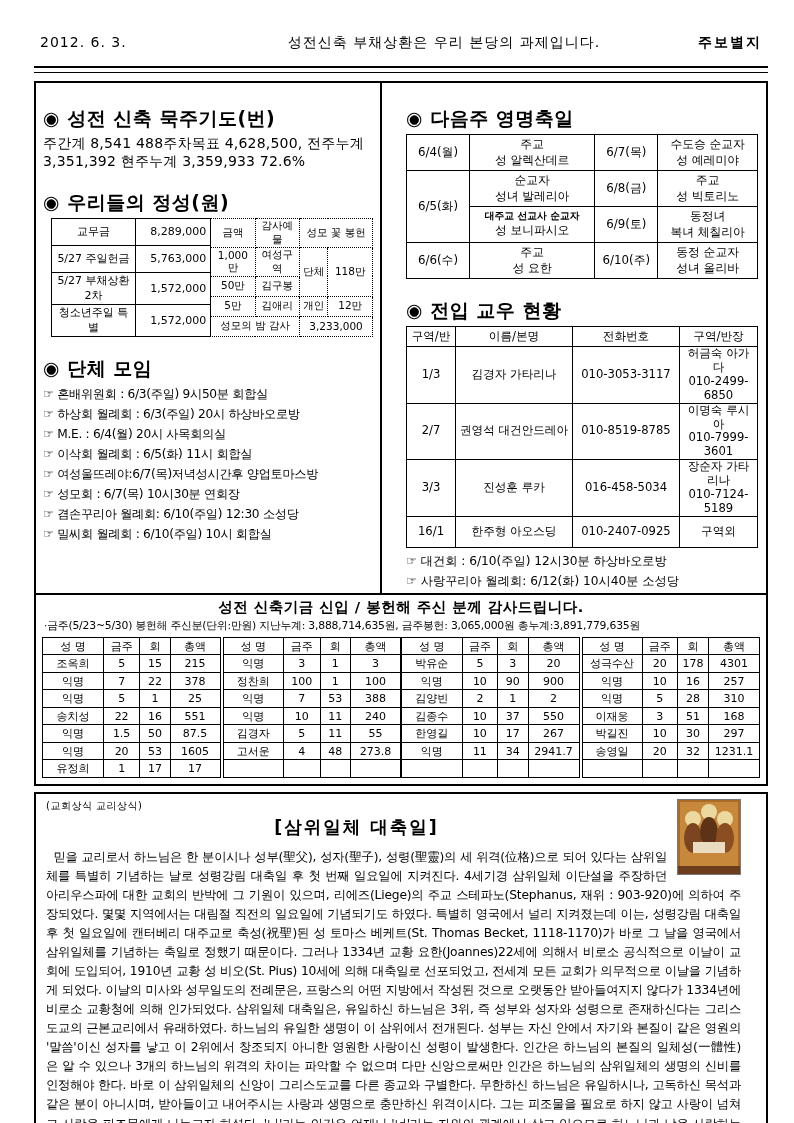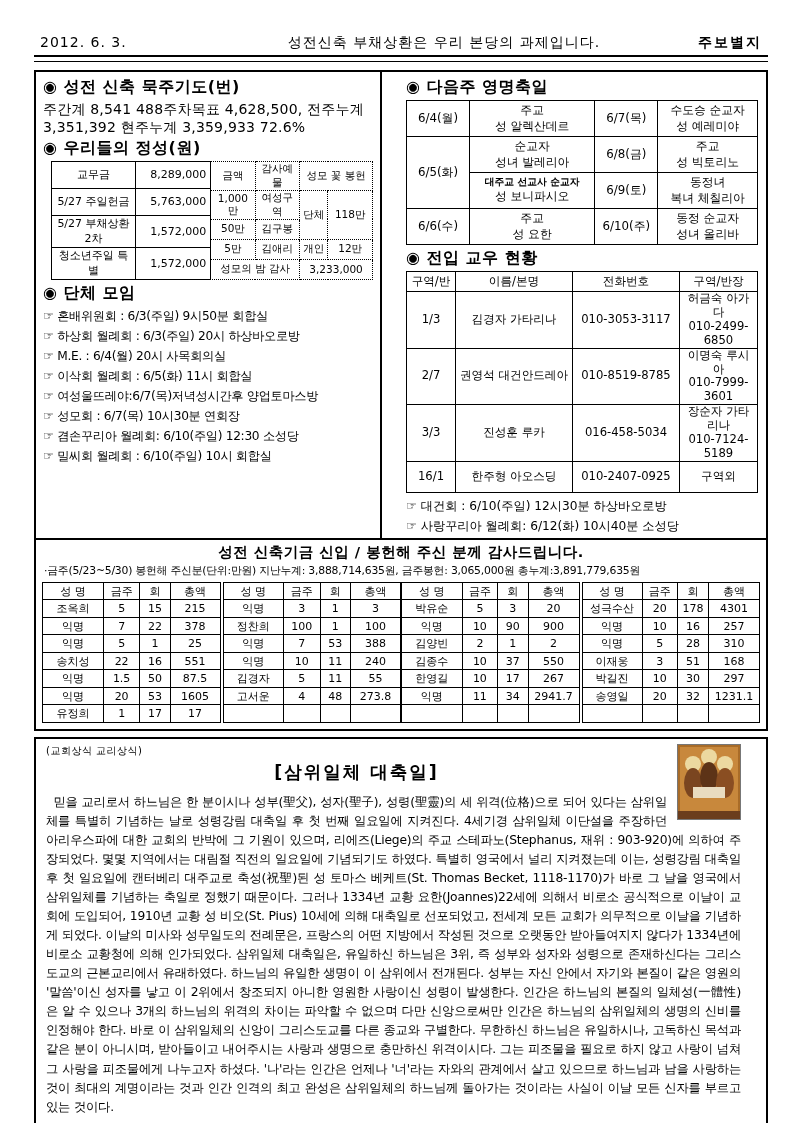--- a/index.html
+++ b/index.html
@@ -1,32 +1,32 @@
 <!DOCTYPE html>
 <html><head>
 <meta charset="utf-8">
 <style>
   html,body{margin:0;padding:0;background:#fff;}
   body{width:794px;height:1123px;overflow:hidden;color:#000;
        font-family:"DejaVu Sans",sans-serif;-webkit-font-smoothing:none;}
   .page{box-sizing:border-box;width:794px;height:1123px;padding:34px 26px 0 34px;}
 
   
-  .hdr{display:flex;align-items:baseline;font-size:14px;padding:0 6px 3px 6px;border-bottom:2px solid #000;}
+  .hdr{display:flex;align-items:baseline;font-size:14px;padding:0 6px 14px 6px;border-bottom:2px solid #000;}
   .hdr .date{width:150px;letter-spacing:1px;}
   .hdr .slogan{flex:1;text-align:center;letter-spacing:1px;}
   .hdr .tag{font-weight:bold;letter-spacing:2px;}
   .rule-thin{border-top:1px solid #000;margin-top:4px;}
 
   
   .box{border:2px solid #000;}
   .box1{margin-top:8px;display:flex;}
   .col-left{width:344px;box-sizing:border-box;padding:4px 7px 2px 7px;}
   .col-right{flex:1;border-left:2px solid #000;box-sizing:border-box;padding:4px 8px 2px 24px;}
-  .sec-title{font-weight:bold;font-size:16px;margin:1px 0 2px 0;letter-spacing:0.5px;}
+  .sec-title{font-weight:bold;font-size:19px;margin:19px 0 2px 0;letter-spacing:0.5px;}
   .stats{font-size:14px;line-height:1.32;letter-spacing:0.2px;}
 
   table{border-collapse:collapse;}
   td,th{padding:0 2px;}
 
   .offer-wrap{display:flex;margin:2px 0 3px 8px;}
   .offer-left td{border:1px solid #000;font-size:11px;height:25px;}
   .offer-left .ol{width:100px;text-align:center;}
   .offer-left .oa{width:73px;text-align:right;padding-right:4px;}
   .offer-right td{border:1px dotted #000;font-size:10.5px;height:19px;text-align:center;}

